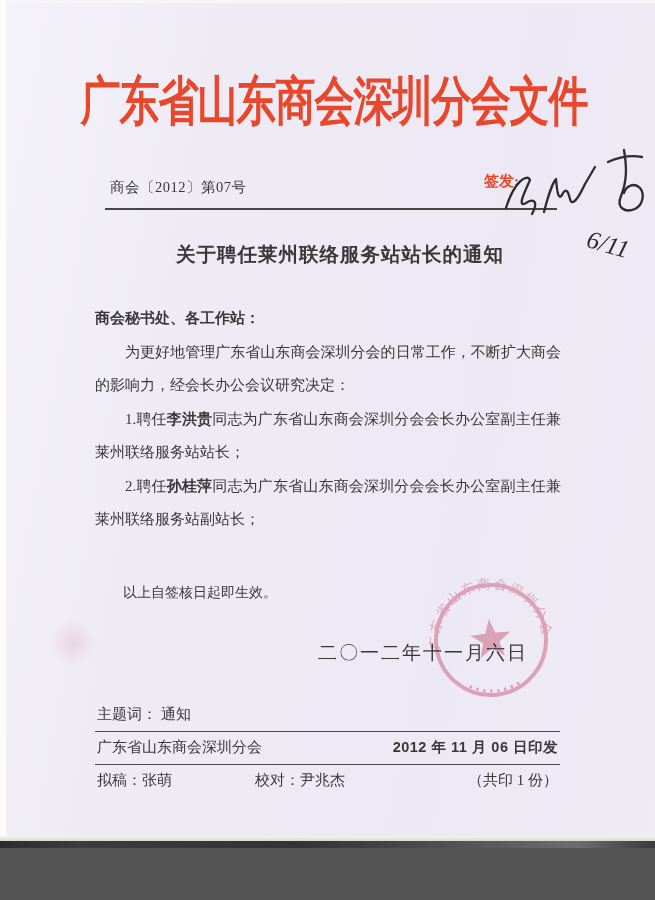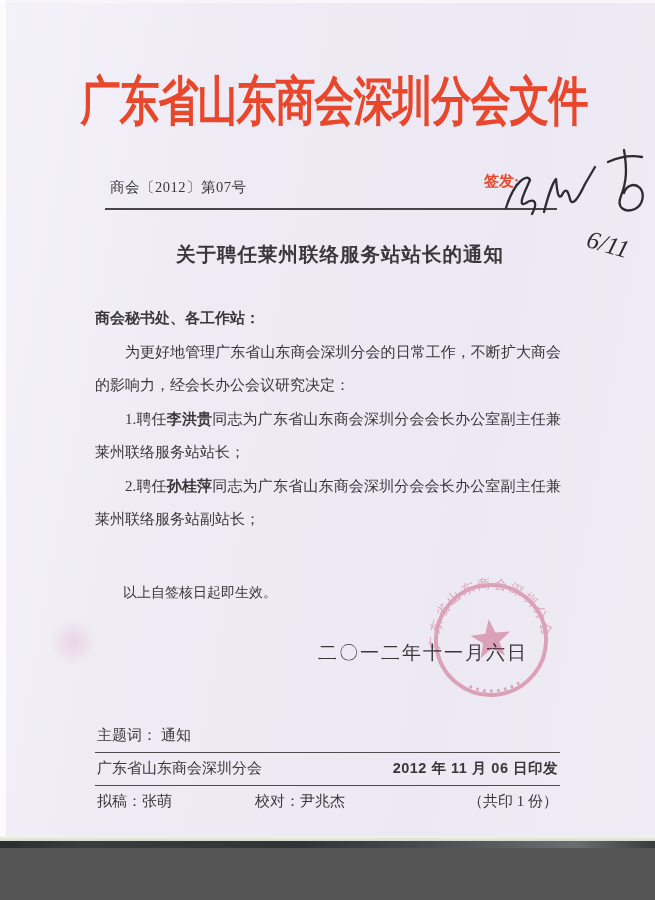--- a/index.html
+++ b/index.html
@@ -45,21 +45,21 @@
   .para b{font-weight:bold;}
   .note-block{position:absolute;top:576px;left:95px;width:466px;
     font-size:14px;line-height:33.5px;text-indent:2em;}
   .date-line{position:absolute;top:640px;right:127px;font-size:19px;letter-spacing:2px;}
 
   .seal{position:absolute;left:428px;top:577px;width:126px;height:126px;
     mix-blend-mode:multiply;opacity:.62;transform:rotate(-6deg);}
   .seal .seal-stroke{stroke:var(--seal_pink,#e2809c);}
   .seal .seal-fill{fill:var(--seal_pink,#e2809c);}
 
-  .footer{position:absolute;left:95px;right:95px;top:720px;font-size:15px;}
+  .footer{position:absolute;left:95px;right:95px;top:699px;font-size:15px;}
   .f-row{display:flex;align-items:flex-end;border-bottom:1.5px solid #4c4c50;
     padding:6px 2px 7px 2px;}
   .f-row.last{border-bottom:none;}
   .f-label{margin-right:4px;}
   .f-row3{justify-content:space-between;}
   .print-info{font-weight:bold;font-family:"Liberation Sans","DejaVu Sans",sans-serif;
     font-size:14.5px;letter-spacing:.5px;}
   .f-row4{justify-content:space-between;text-align:right;}
   .f-row4 .mid{margin-left:-40px;}
   .sig-ink{stroke:#2e2c32;stroke-width:2.3;fill:none;stroke-linecap:round;stroke-linejoin:round;}

